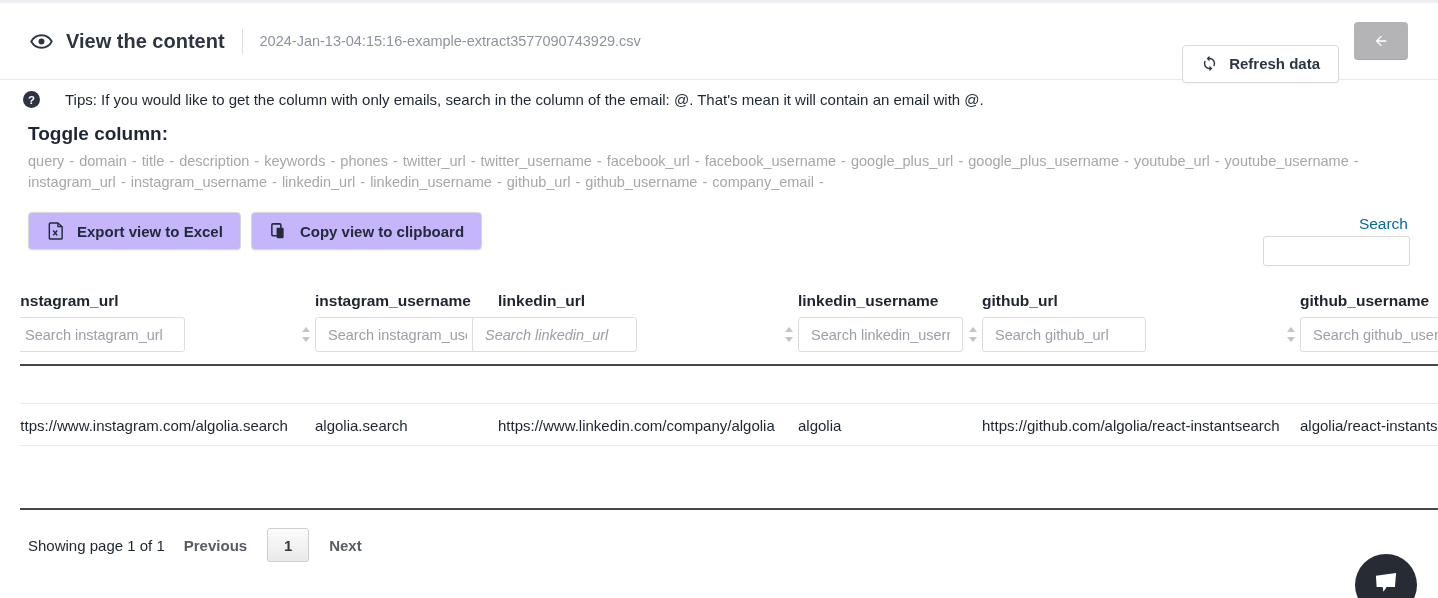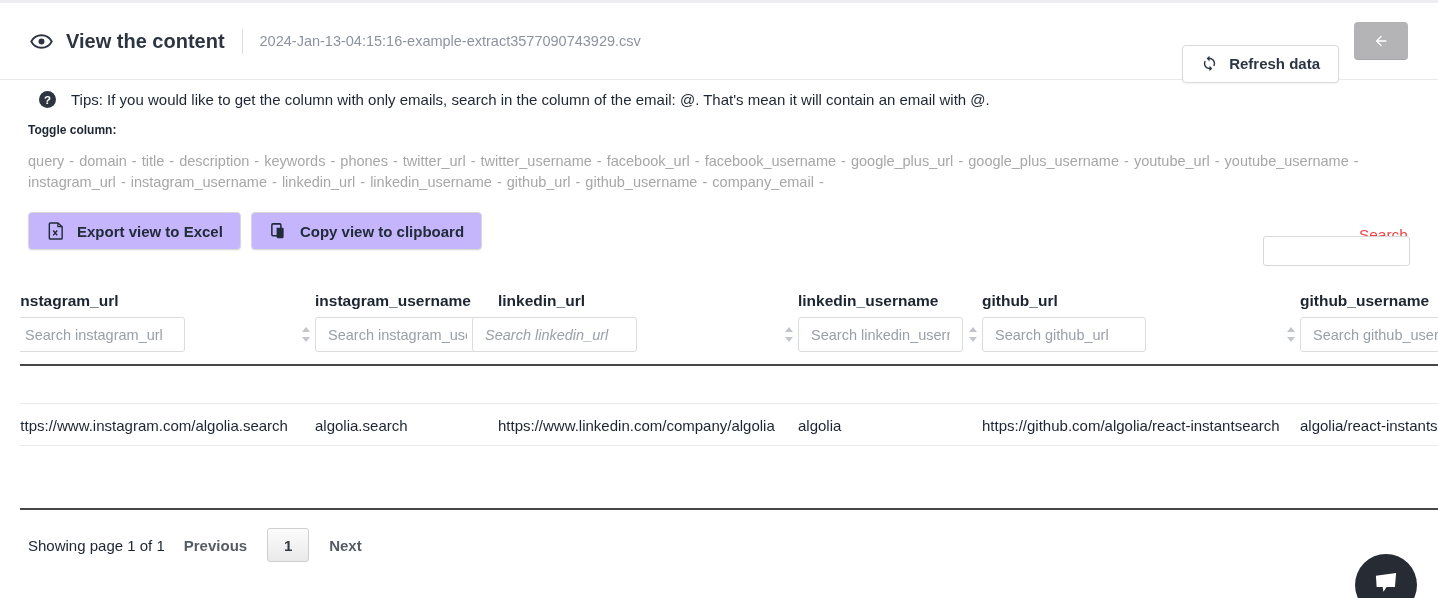--- a/index.html
+++ b/index.html
@@ -18,38 +18,38 @@
   .file-name { font-size:14.5px; color:#8d939e; white-space:nowrap; }
 
   .btn { display:inline-flex; align-items:center; justify-content:center; border-radius:4px;
          font-weight:700; font-size:15px; cursor:pointer; white-space:nowrap; }
   .btn-refresh { margin-left:auto; height:38px; padding:0 18px; background:#fff; border:1px solid #dadada;
                  color:#2b3644; gap:11px; box-shadow:0 1px 2px rgba(0,0,0,.05);margin-top:45px; }
   .btn-back { margin-left:15px; height:38px; padding:0 19px; background:#b4b4b6; border:none; color:#fff;
               gap:10px; box-shadow:inset 0 -1px 0 rgba(0,0,0,.08); }
 
   
-  .tips-row { position:absolute; top:91px; left:39px; display:flex; align-items:flex-end; gap:15px; }
+  .tips-row { position:absolute; top:91px; left:23px; display:flex; align-items:flex-end; gap:25px; }
   .q-icon { width:17px; height:17px; border-radius:50%; background:#2e3540; color:#fff; flex:0 0 17px;
             display:flex; align-items:center; justify-content:center; }
   .q-icon::after { content:"?"; font-size:11.5px; font-weight:700; }
   .tips-text { font-size:15px; color:#1d2633; }
 
   
-  .toggle-label { position:absolute; top:123px; left:28px; font-size:12px; font-weight:700; color:#1d2633; }
+  .toggle-label { position:absolute; top:123px; left:28px; font-size:19px; font-weight:700; color:#1d2633; }
   .toggle-list { position:absolute; top:151px; left:28px; width:1388px; font-size:14.5px; color:#a7a7a7;
                  line-height:20.5px; }
   .toggle-item { cursor:pointer;text-align:center; }
   .toggle-sep { margin:0 1px; }
 
   
   .export-row { position:absolute; top:212px; left:28px; display:flex; gap:10px; }
   .btn-export { height:38px; padding:0 17px; background:#c4b5fd; border:1px solid #d8d8d8; color:#222b38;
                 gap:12px; box-shadow:0 1px 2px rgba(0,0,0,.05); }
-  .search-label { position:absolute; top:226px; right:30px; font-size:15.5px; color:#ef4444; }
+  .search-label { position:absolute; top:215px; right:30px; font-size:15.5px; color:#0369a1; }
   .search-input { position:absolute; top:236px; right:28px; width:147px; height:30px;
                   border:1px solid #d9d9d9; border-radius:3px; padding:0 8px; font-size:14px; color:#1d2633; }
 
   
   .table-wrap { position:absolute; top:285px; left:20px; width:1418px; height:226px; overflow:hidden; }
   .col-title { position:absolute; top:7px; font-size:15.5px; font-weight:700; color:#1c2531;
                white-space:nowrap; cursor:pointer; }
   .col-filter { position:absolute; top:32px; height:35px; border:1px solid #dcdcdc; border-radius:3px;
                 padding:0 12px; font-size:14.5px; color:#1d2633; background:#fff; }
   .col-filter::placeholder { color:#9aa0a8; opacity:1; }

